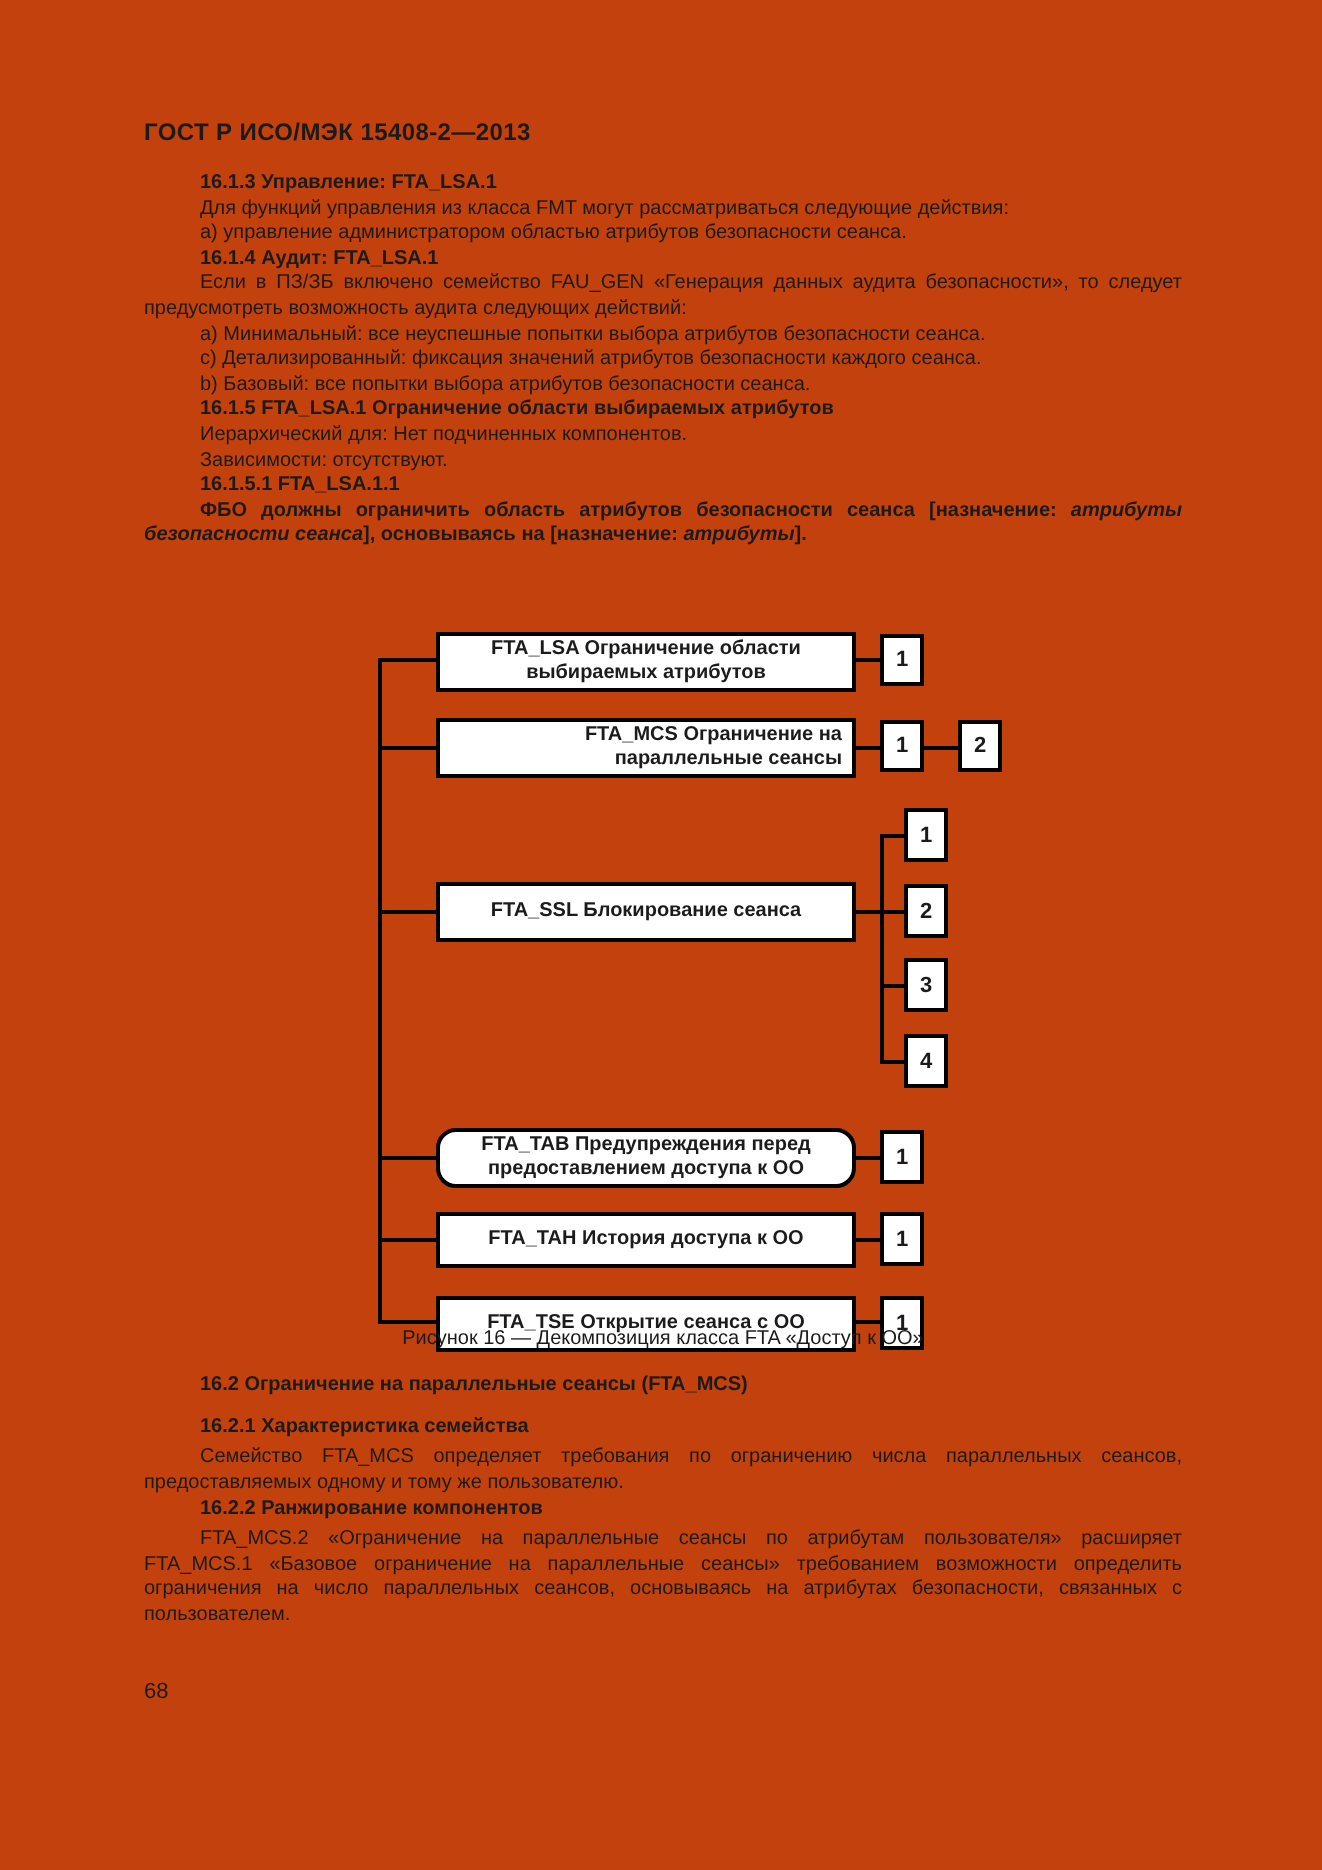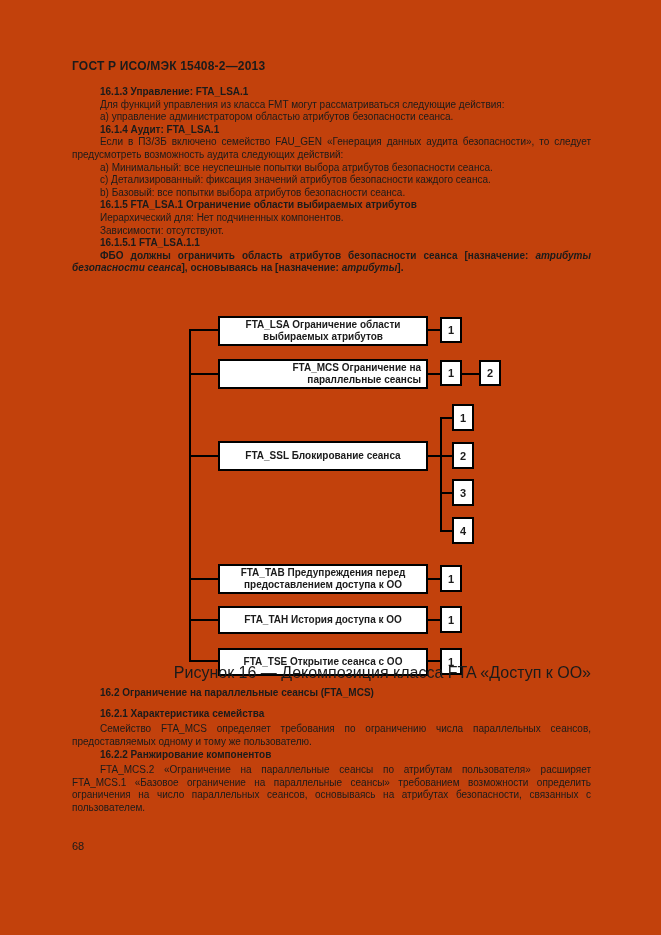--- a/index.html
+++ b/index.html
@@ -38,21 +38,21 @@
   }
   .cbox{
     position:absolute;width:22px;
     border:2px solid #000;box-sizing:border-box;background:#fff;
     display:flex;align-items:center;justify-content:center;
     font-weight:bold;font-size:11px;
   }
   .hline,.vline{position:absolute;background:#000;}
   .figure-caption{
     position:absolute;left:72px;top:664px;width:519px;
-    text-align:right;font-size:16px;
+    text-align:center;font-size:10px;
   }
   .page-number{
     position:absolute;left:72px;top:840px;font-size:11px;
   }
 </style>
 </head>
 <body>
 
 <div class="page">
 
@@ -119,21 +119,21 @@
     <div class="cbox" style="left:452px;top:413px;height:27px;">
         <span>2</span>
       </div>
     <div class="cbox" style="left:452px;top:450px;height:27px;">
         <span>3</span>
       </div>
     <div class="cbox" style="left:452px;top:488px;height:27px;">
         <span>4</span>
       </div>
 
-    <div class="fbox" style="top:535px;height:30px;">
+    <div class="fbox" style="top:535px;height:30px;border-radius:10px;">
         <span>FTA_TAB Предупреждения перед предоставлением доступа к ОО</span>
       </div>
     <div class="hline" style="left:428px;top:549px;width:12px;height:2px;"></div>
     <div class="cbox" style="left:440px;top:536px;height:27px;">
         <span>1</span>
       </div>
 
     <div class="fbox" style="top:577px;height:28px;">
         <span>FTA_TAH История доступа к ОО</span>
       </div>

